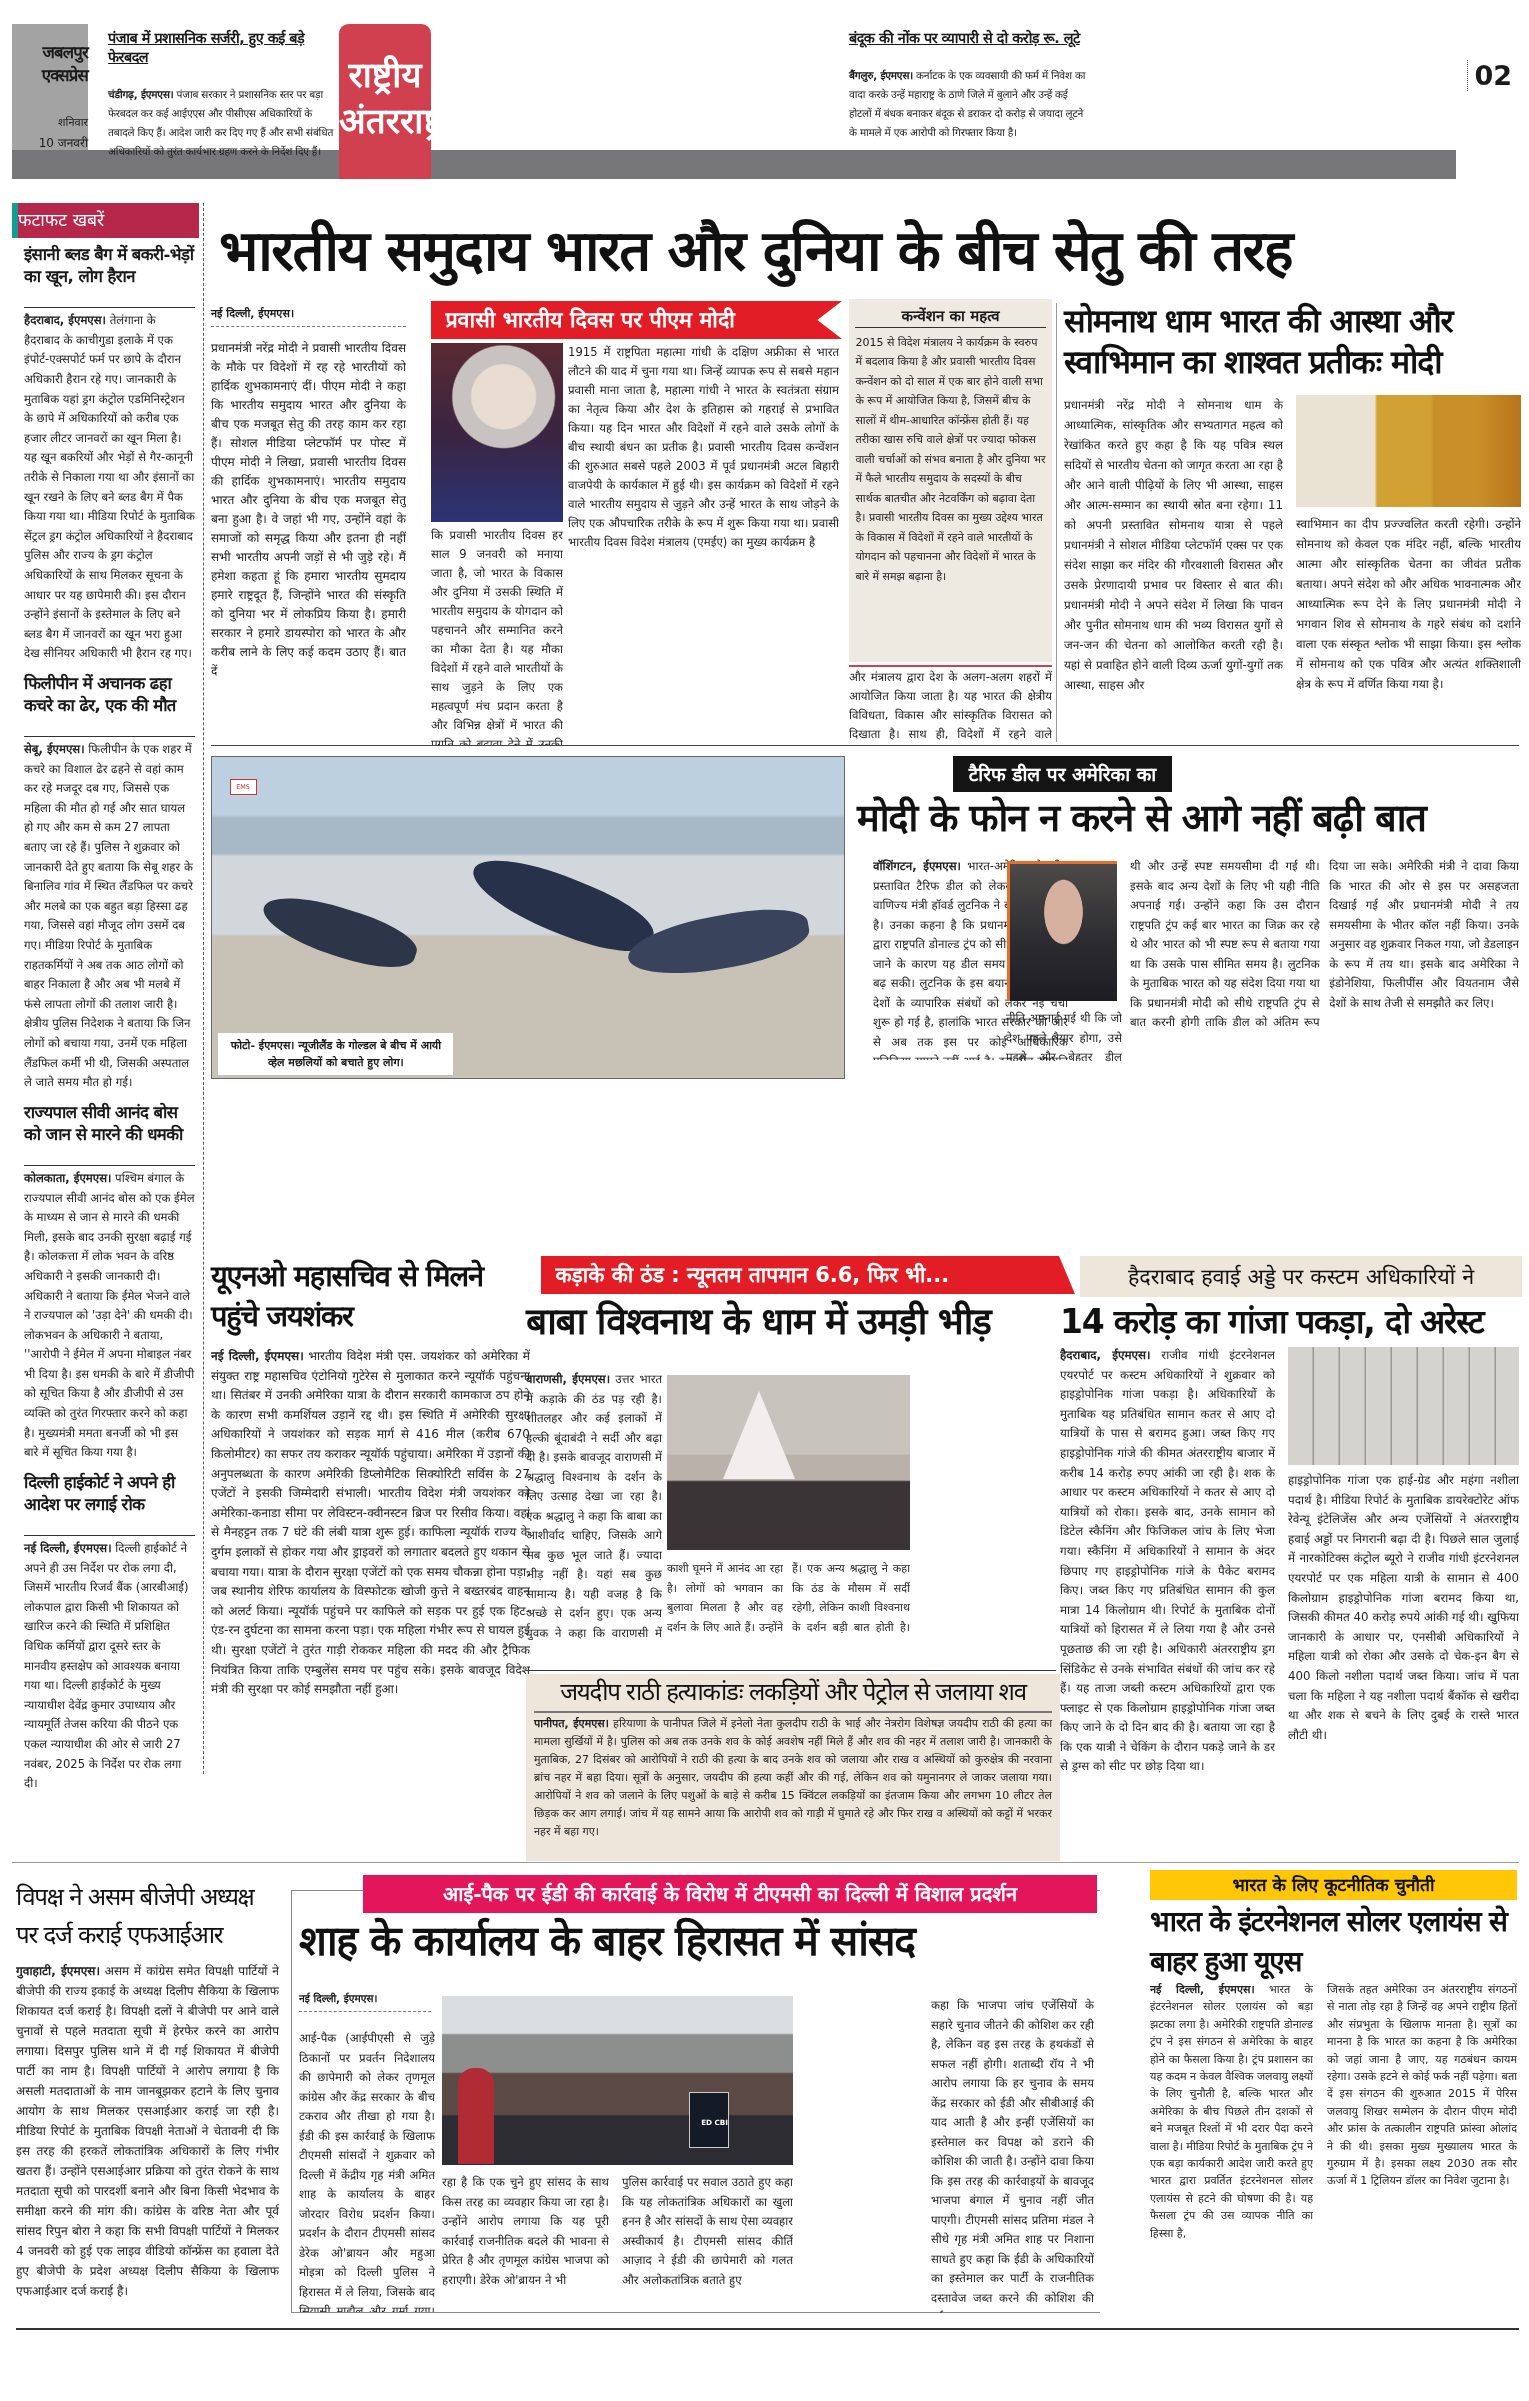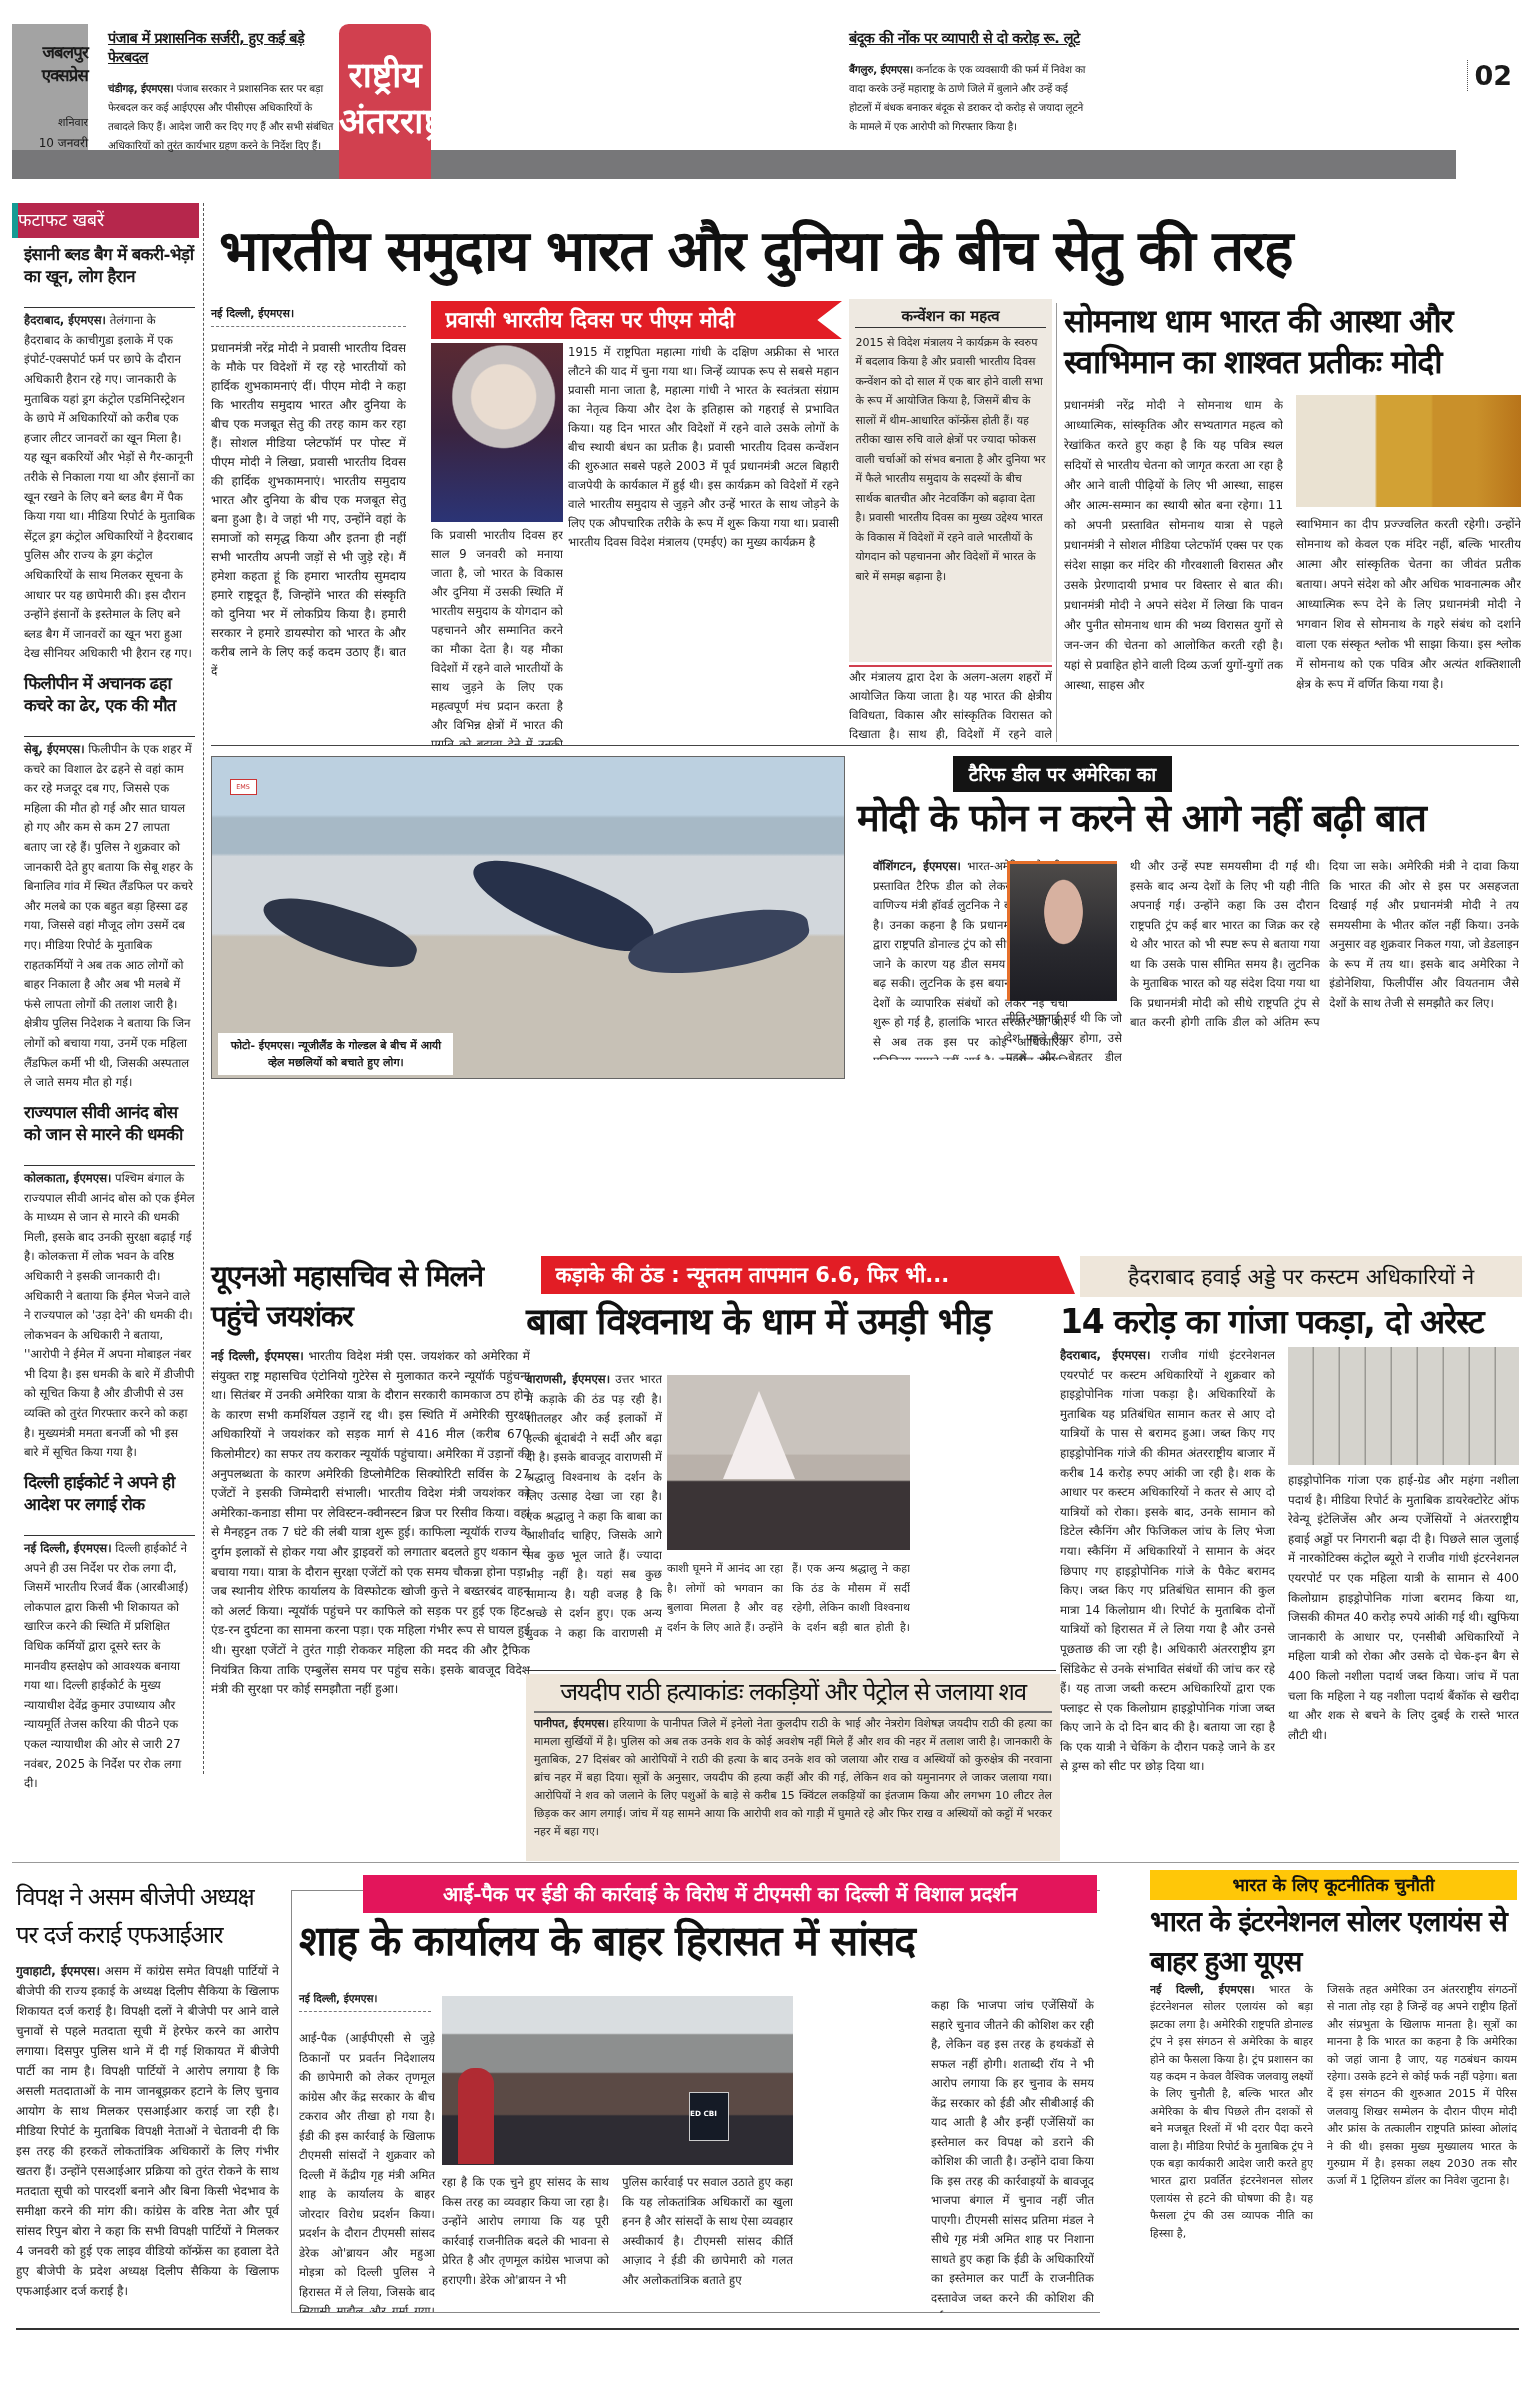--- a/index.html
+++ b/index.html
@@ -14,21 +14,21 @@
 
 
 #mast-left{left:12px;top:24px;width:76px;height:128px;background:#a3a3a3;text-align:right}
 #mast-left .paper{font-size:16.7px;font-weight:bold;margin-top:16px;letter-spacing:-0.8px}
 #mast-left .day{font-size:11px;margin-top:28px}
 #mast-left .date{font-size:12px;margin-top:4.8px}
 .mast-bar{position:absolute;top:150px;height:29px;background:#777779}
 #mast-logo{left:339px;top:24px;width:92px;height:155px;background:#d1404f;border-radius:9.6px 9.6px 0 0;color:#fff;text-align:center;font-weight:bold;font-size:35px;line-height:46px;padding-top:28px}
 #mast-logo span{display:block}
 .brief-h{font-size:14.4px;font-weight:bold;text-decoration:underline;letter-spacing:-0.5px}
-.brief-b{font-size:10.4px;line-height:19px;letter-spacing:-0.2px;margin-top:13px}
+.brief-b{font-size:10.4px;line-height:19px;letter-spacing:-0.2px;margin-top:19px}
 #page-no{left:1467px;top:60px;font-size:27px;font-weight:bold;border-left:0.8px dotted #555;padding-left:6.4px}
 
 
 #ff-tag{left:12px;top:203px;width:187px;height:35px;background:#b6274c;color:#fff;font-weight:normal;font-size:17.5px;text-align:left;line-height:35px;border-left:6.4px solid #149b94}
 .rail-h{font-weight:bold;font-size:16.7px;line-height:22px;letter-spacing:-0.6px;border-bottom:1.6px solid #333;padding-bottom:20px}
 .rail-b{font-size:11.6px;line-height:19.6px;margin-top:3.2px;color:#222}
 
 
 #main-head{left:219px;top:215px;width:1300px;font-size:56px;font-weight:bold;letter-spacing:-1.6px;line-height:72px;color:#111}
 .red-ribbon{background:#e21d25;color:#fff;font-weight:bold;text-align:left;padding-left:14.4px}
@@ -165,21 +165,21 @@
 <div class="abs body-text" style="left:16px;top:1961px;width:263px;height:399px;overflow:hidden;font-size:12px;line-height:20px">
   <b>गुवाहाटी, ईएमएस।</b> <span>असम में कांग्रेस समेत विपक्षी पार्टियों ने बीजेपी की राज्य इकाई के अध्यक्ष दिलीप सैकिया के खिलाफ शिकायत दर्ज कराई है। विपक्षी दलों ने बीजेपी पर आने वाले चुनावों से पहले मतदाता सूची में हेरफेर करने का आरोप लगाया। दिसपुर पुलिस थाने में दी गई शिकायत में बीजेपी पार्टी का नाम है। विपक्षी पार्टियों ने आरोप लगाया है कि असली मतदाताओं के नाम जानबूझकर हटाने के लिए चुनाव आयोग के साथ मिलकर एसआईआर कराई जा रही है। मीडिया रिपोर्ट के मुताबिक विपक्षी नेताओं ने चेतावनी दी कि इस तरह की हरकतें लोकतांत्रिक अधिकारों के लिए गंभीर खतरा हैं। उन्होंने एसआईआर प्रक्रिया को तुरंत रोकने के साथ मतदाता सूची को पारदर्शी बनाने और बिना किसी भेदभाव के समीक्षा करने की मांग की। कांग्रेस के वरिष्ठ नेता और पूर्व सांसद रिपुन बोरा ने कहा कि सभी विपक्षी पार्टियों ने मिलकर 4 जनवरी को हुई एक लाइव वीडियो कॉन्फ्रेंस का हवाला देते हुए बीजेपी के प्रदेश अध्यक्ष दिलीप सैकिया के खिलाफ एफआईआर दर्ज कराई है।</span>
 </div>
 
 <div class="abs" style="left:291px;top:1890px;width:809px;height:423px;border:0.8px solid #888;border-right:none"></div>
 <div class="abs pink-band" style="left:363px;top:1875px;width:734px;height:38px;font-size:20px;line-height:38px">आई-पैक पर ईडी की कार्रवाई के विरोध में टीएमसी का दिल्ली में विशाल प्रदर्शन</div>
 <div class="abs big-head" style="left:299px;top:1913px;width:797px;font-size:41px;line-height:57px">शाह के कार्यालय के बाहर हिरासत में सांसद</div>
 <div class="abs dateline" style="left:299px;top:1991px;font-size:10.4px;width:132px;border-bottom:0.8px dashed #777;padding-bottom:6.4px">नई दिल्ली, ईएमएस।</div>
 <div class="abs body-text" style="left:299px;top:2029px;width:136px;height:283px;overflow:hidden;font-size:11.6px;line-height:19.5px">आई-पैक (आईपीएसी से जुड़े ठिकानों पर प्रवर्तन निदेशालय की छापेमारी को लेकर तृणमूल कांग्रेस और केंद्र सरकार के बीच टकराव और तीखा हो गया है। ईडी की इस कार्रवाई के खिलाफ टीएमसी सांसदों ने शुक्रवार को दिल्ली में केंद्रीय गृह मंत्री अमित शाह के कार्यालय के बाहर जोरदार विरोध प्रदर्शन किया। प्रदर्शन के दौरान टीएमसी सांसद डेरेक ओ'ब्रायन और महुआ मोइत्रा को दिल्ली पुलिस ने हिरासत में ले लिया, जिसके बाद सियासी माहौल और गर्मा गया। हिरासत में लिए जाने के बाद महुआ मोइत्रा ने कड़ा बयान देते हुए कहा कि देश देख</div>
 <div class="photo" style="left:442px;top:1996px;width:351px;height:169px;background:linear-gradient(180deg,#d9dde0 0 22%,#8d8f8f 23% 45%,#5b4a45 46% 70%,#2e2c33 71% 100%)">
-  <div class="abs" style="left:247px;top:96px;width:40px;height:49px;background:#151b26;border:1.6px solid #ccc;color:#fff;font-size:7.2px;font-weight:bold;text-align:left;padding-top:16px">ED CBI</div>
+  <div class="abs" style="left:247px;top:96px;width:40px;height:56px;background:#151b26;border:1.6px solid #ccc;color:#fff;font-size:7.2px;font-weight:bold;text-align:right;padding-top:25px">ED CBI</div>
   <div class="abs" style="left:16px;top:72px;width:36px;height:96px;background:#b02b33;border-radius:16px 16px 0 0"></div>
 </div>
 <div class="abs body-text" style="left:442px;top:2173px;width:167px;height:140px;overflow:hidden;font-size:11.6px;line-height:19.5px">रहा है कि एक चुने हुए सांसद के साथ किस तरह का व्यवहार किया जा रहा है। उन्होंने आरोप लगाया कि यह पूरी कार्रवाई राजनीतिक बदले की भावना से प्रेरित है और तृणमूल कांग्रेस भाजपा को हराएगी। डेरेक ओ'ब्रायन ने भी</div>
 <div class="abs body-text" style="left:622px;top:2173px;width:171px;height:140px;overflow:hidden;font-size:11.6px;line-height:19.5px">पुलिस कार्रवाई पर सवाल उठाते हुए कहा कि यह लोकतांत्रिक अधिकारों का खुला हनन है और सांसदों के साथ ऐसा व्यवहार अस्वीकार्य है। टीएमसी सांसद कीर्ति आज़ाद ने ईडी की छापेमारी को गलत और अलोकतांत्रिक बताते हुए</div>
 <div class="abs body-text" style="left:929px;top:1929px;width:0;height:0"></div>
 <div class="abs body-text" style="left:931px;top:1996px;width:163px;height:317px;overflow:hidden;font-size:11.6px;line-height:19.5px">कहा कि भाजपा जांच एजेंसियों के सहारे चुनाव जीतने की कोशिश कर रही है, लेकिन वह इस तरह के हथकंडों से सफल नहीं होगी। शताब्दी रॉय ने भी आरोप लगाया कि हर चुनाव के समय केंद्र सरकार को ईडी और सीबीआई की याद आती है और इन्हीं एजेंसियों का इस्तेमाल कर विपक्ष को डराने की कोशिश की जाती है। उन्होंने दावा किया कि इस तरह की कार्रवाइयों के बावजूद भाजपा बंगाल में चुनाव नहीं जीत पाएगी। टीएमसी सांसद प्रतिमा मंडल ने सीधे गृह मंत्री अमित शाह पर निशाना साधते हुए कहा कि ईडी के अधिकारियों का इस्तेमाल कर पार्टी के राजनीतिक दस्तावेज जब्त करने की कोशिश की गई।</div>
 
 <div class="abs yellow-band" style="left:1150px;top:1870px;width:367px;height:30px;font-size:17.5px;line-height:30px">भारत के लिए कूटनीतिक चुनौती</div>
 <div class="abs big-head" style="left:1150px;top:1902px;width:367px;font-size:28px;line-height:40px">भारत के इंटरनेशनल सोलर एलायंस से बाहर हुआ यूएस</div>
 <div class="abs body-text" style="left:1150px;top:1981px;width:163px;height:339px;overflow:hidden;font-size:11px;line-height:17.4px">

